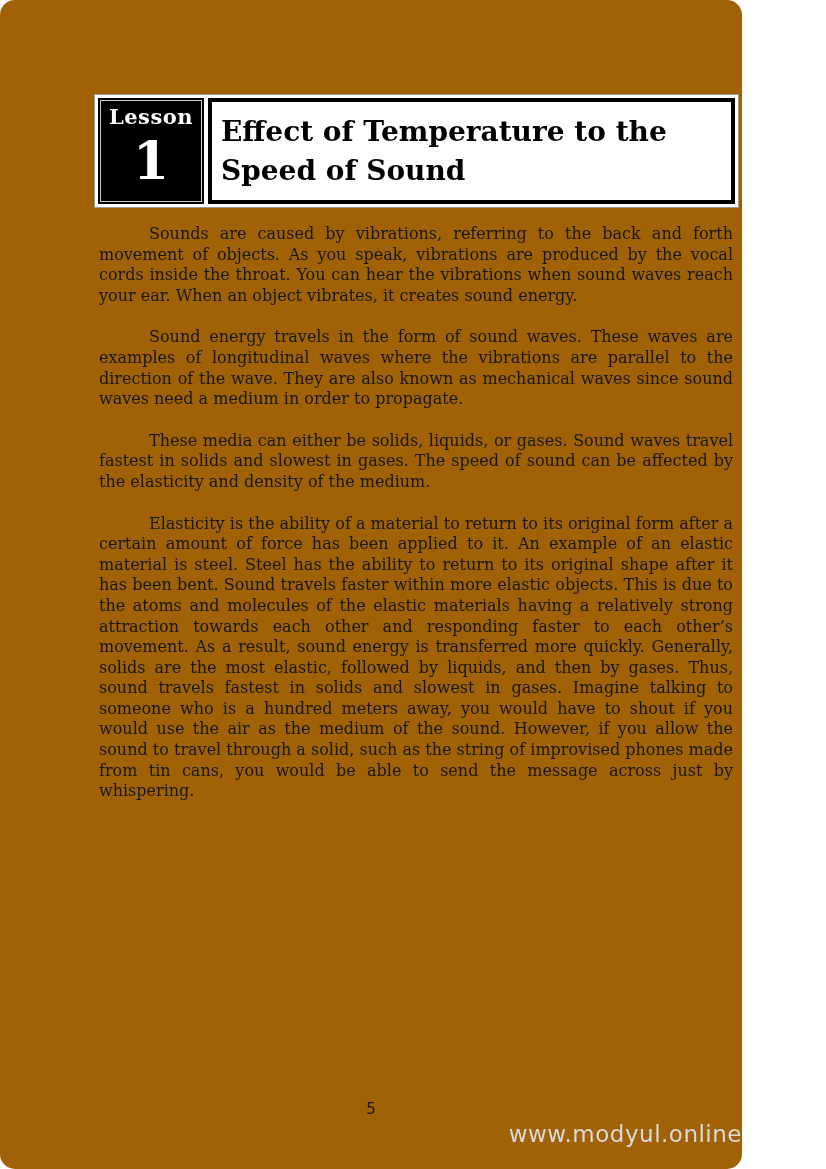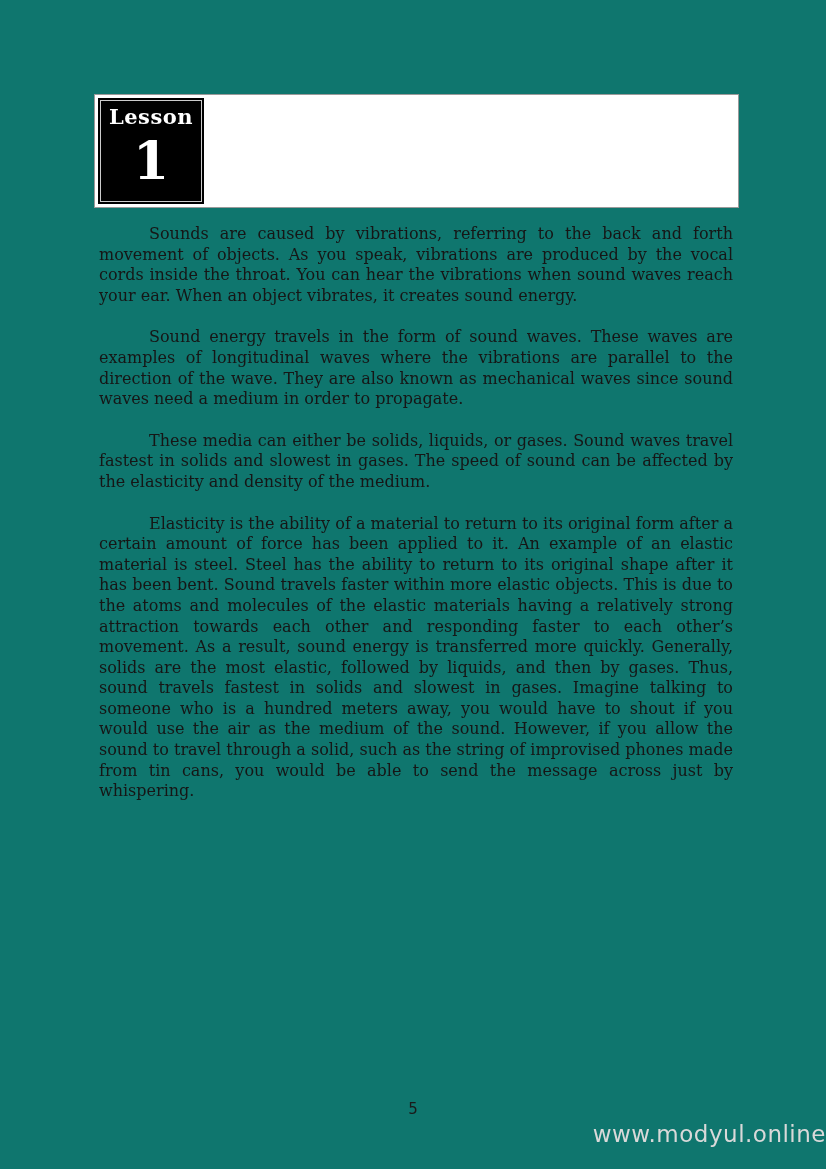--- a/index.html
+++ b/index.html
@@ -2,26 +2,27 @@
 <html><head>
 <meta charset="utf-8">
 <style>
   html, body {
     margin: 0;
     padding: 0;
     background: #ffffff;
   }
   .page {
     position: relative;
-    width: 826px;
+    width: 742px;
     height: 1169px;
-    background: #0f766e;
+    background: #a16207;
     font-family: "DejaVu Serif", "Liberation Serif", serif;
     color: #111111;
     overflow: hidden;
+    border-radius: 15px;
   }
 
   
   .lesson-header {
     position: absolute;
     left: 94px;
     top: 94px;
     width: 637px;
     border: 1px solid #9a9a9a;
     padding: 3px;
@@ -116,20 +117,24 @@
 </head>
 <body>
 
 <div class="page">
 
   <div class="lesson-header">
     <div class="lesson-badge">
       <div class="lesson-word">Lesson</div>
       <div class="lesson-num">1</div>
     </div>
+    <div class="lesson-title-box">
+      <div class="title-line">Effect of Temperature to the</div>
+      <div class="title-line">Speed of Sound</div>
+    </div>
   </div>
 
   <div class="body-text">
     <p>Sounds are caused by vibrations, referring to the back and forth movement of objects. As you speak, vibrations are produced by the vocal cords inside the throat. You can hear the vibrations when sound waves reach your ear.  When an object vibrates, it creates sound energy.</p>
     <p>Sound energy travels in the form of sound waves. These waves are examples of longitudinal waves where the vibrations are parallel to the direction of the wave. They are also known as mechanical waves since sound waves need a medium in order to propagate.</p>
     <p>These media can either be solids, liquids, or gases. Sound waves travel fastest in solids and slowest in gases. The speed of sound can be affected by the elasticity and density of the medium.</p>
     <p>Elasticity is the ability of a material to return to its original form after a certain amount of force has been applied to it.  An example of an elastic material is steel. Steel has the ability to return to its original shape after it has been bent. Sound travels faster within more elastic objects. This is due to the atoms and molecules of the elastic materials having a relatively strong attraction towards each other and responding faster to each other’s movement. As a result, sound energy is transferred more quickly. Generally, solids are the most elastic, followed by liquids, and then by gases. Thus, sound travels fastest in solids and slowest in gases. Imagine talking to someone who is a hundred meters away, you would have to shout if you would use the air as the medium of the sound. However, if you allow the sound to travel through a solid, such as the string of improvised phones made from tin cans, you would be able to send the message across just by whispering.</p>
   </div>
 
   <div class="page-number">5</div>

